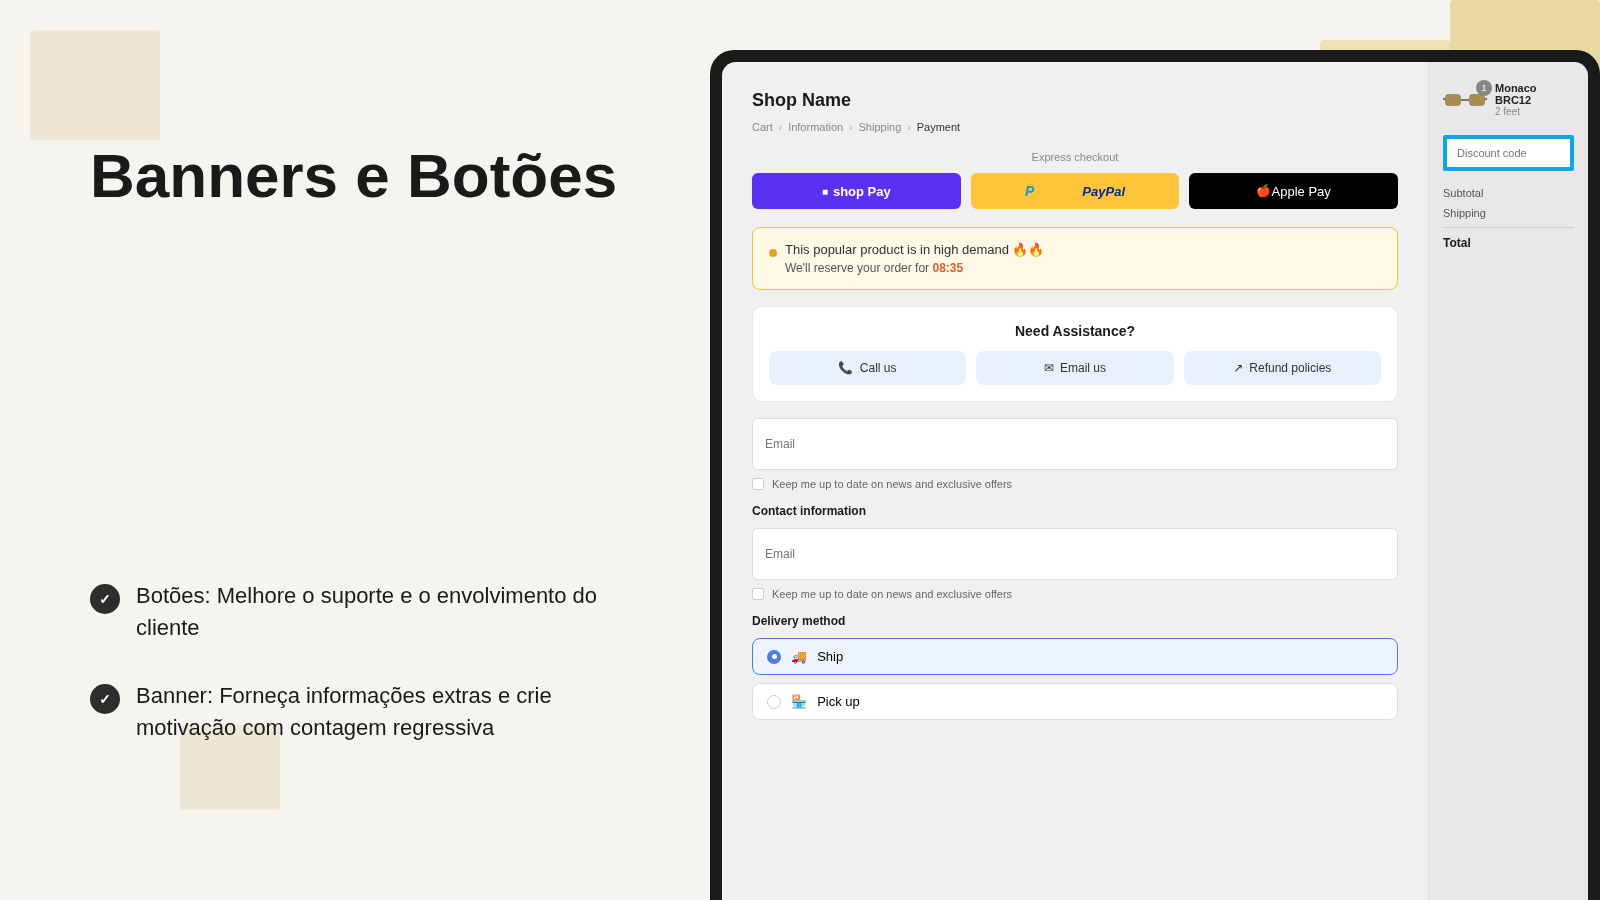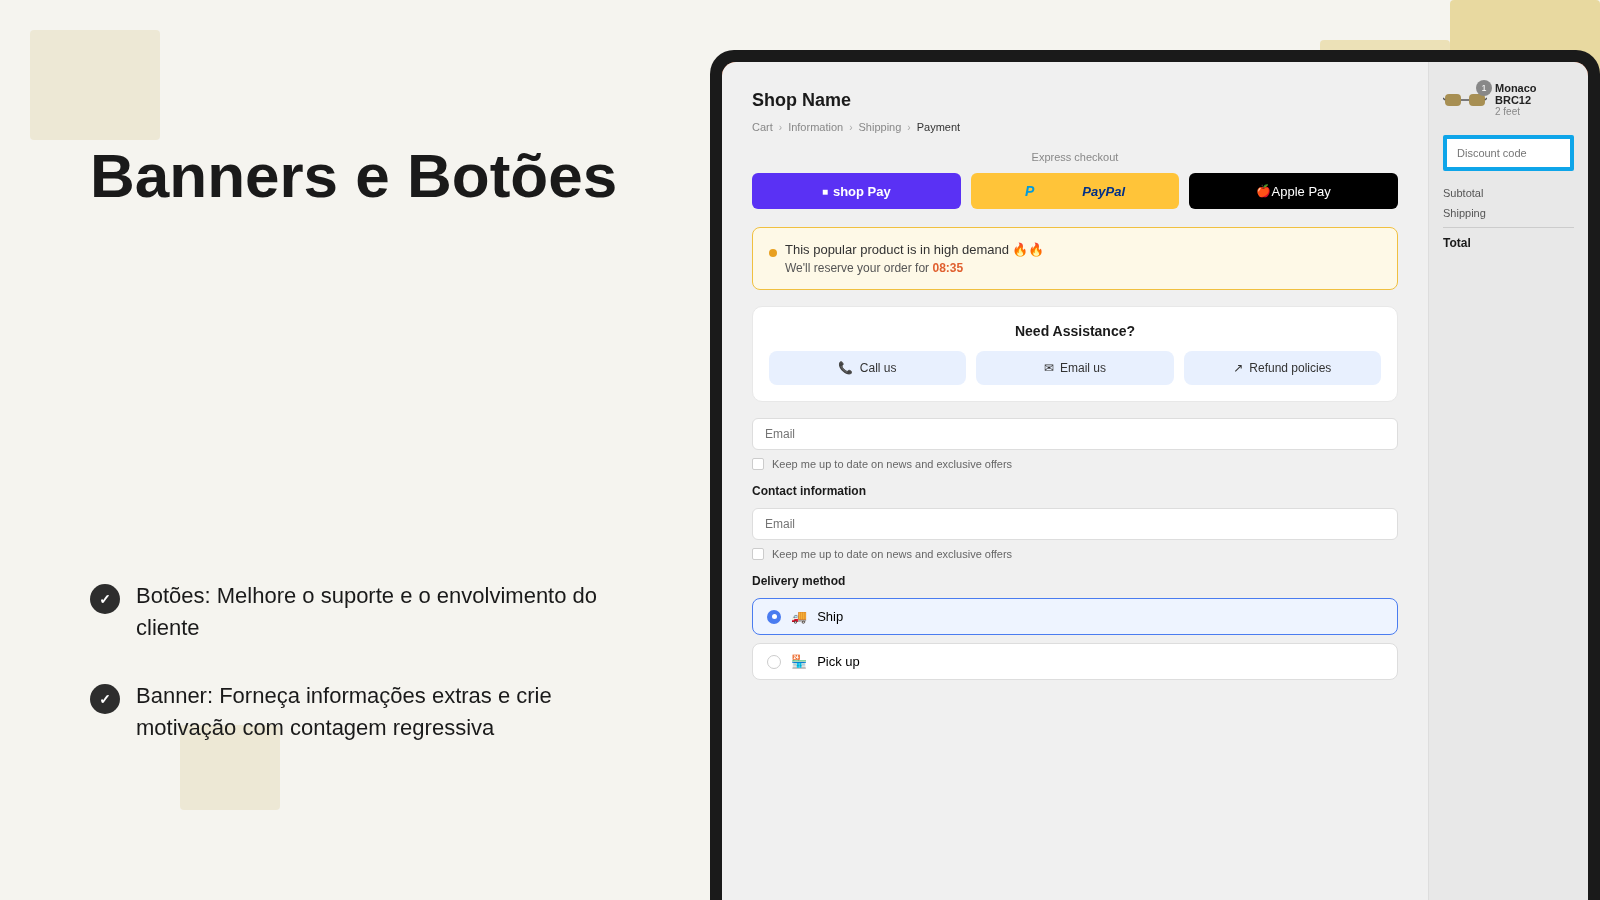--- a/index.html
+++ b/index.html
@@ -319,21 +319,21 @@
       cursor: pointer;
       display: flex;
       align-items: center;
       justify-content: center;
       gap: 6px;
     }
 
     
     .form-input {
       width: 100%;
-      padding: 8px 12px;
+      padding: 18px 12px;
       border: 1px solid #ddd;
       border-radius: 6px;
       font-size: 12px;
       color: #999;
       background: white;
       margin-bottom: 8px;
     }
 
     .checkbox-row {
       display: flex;

